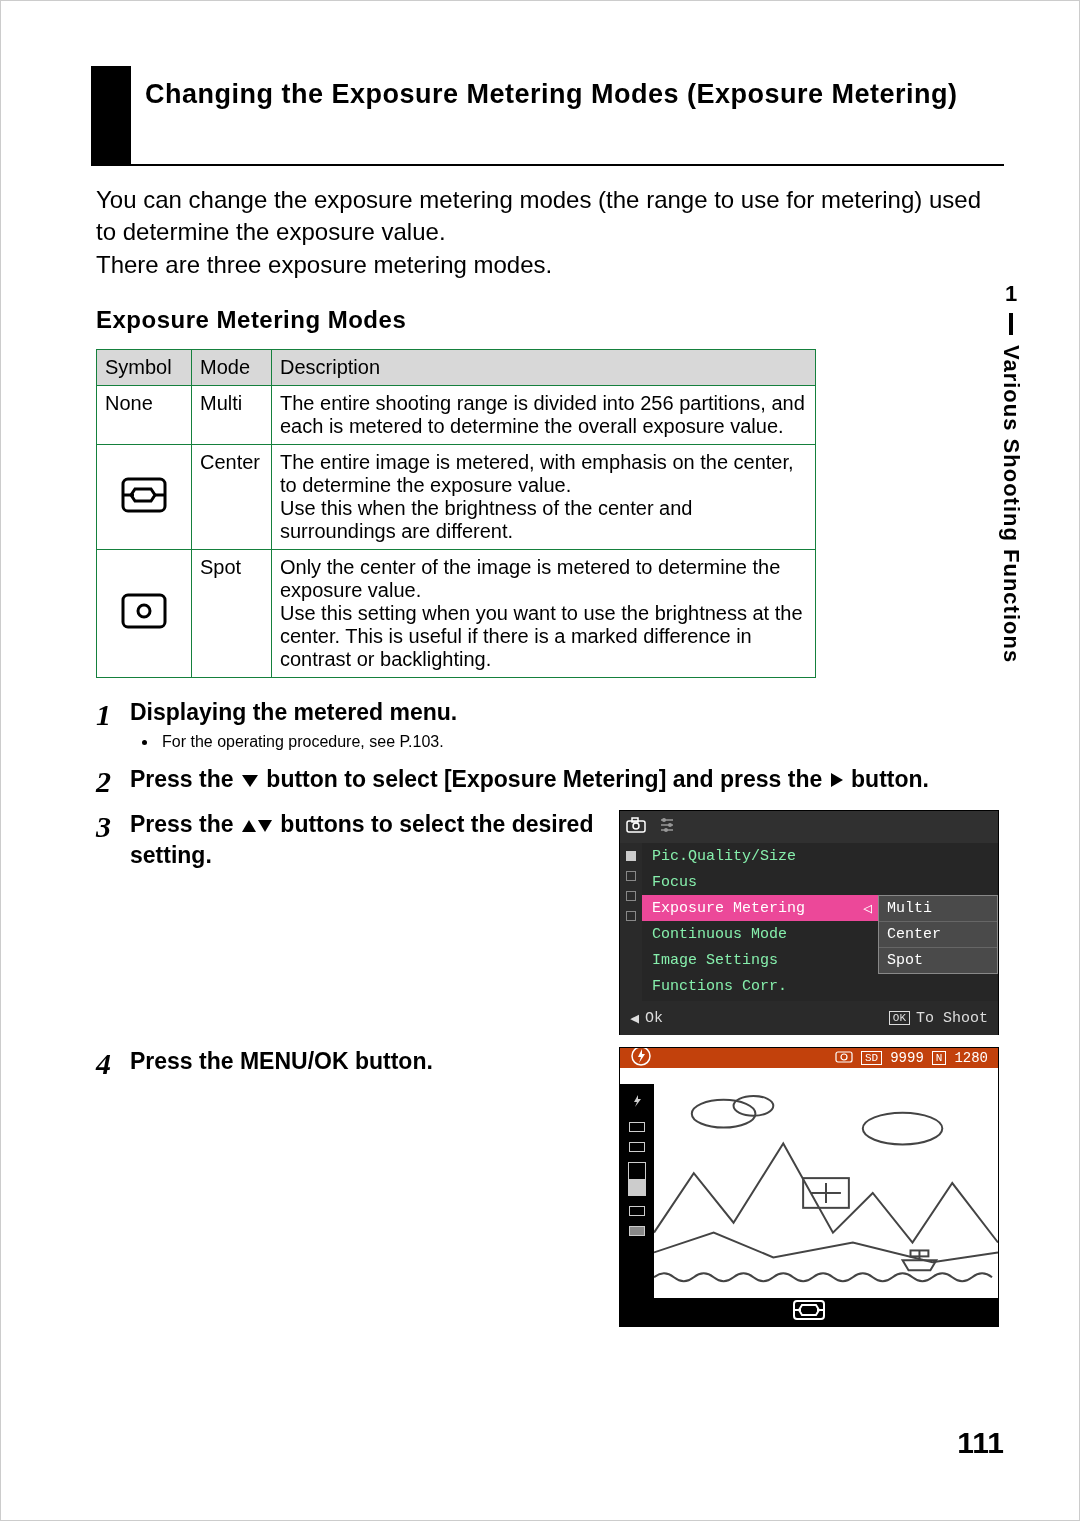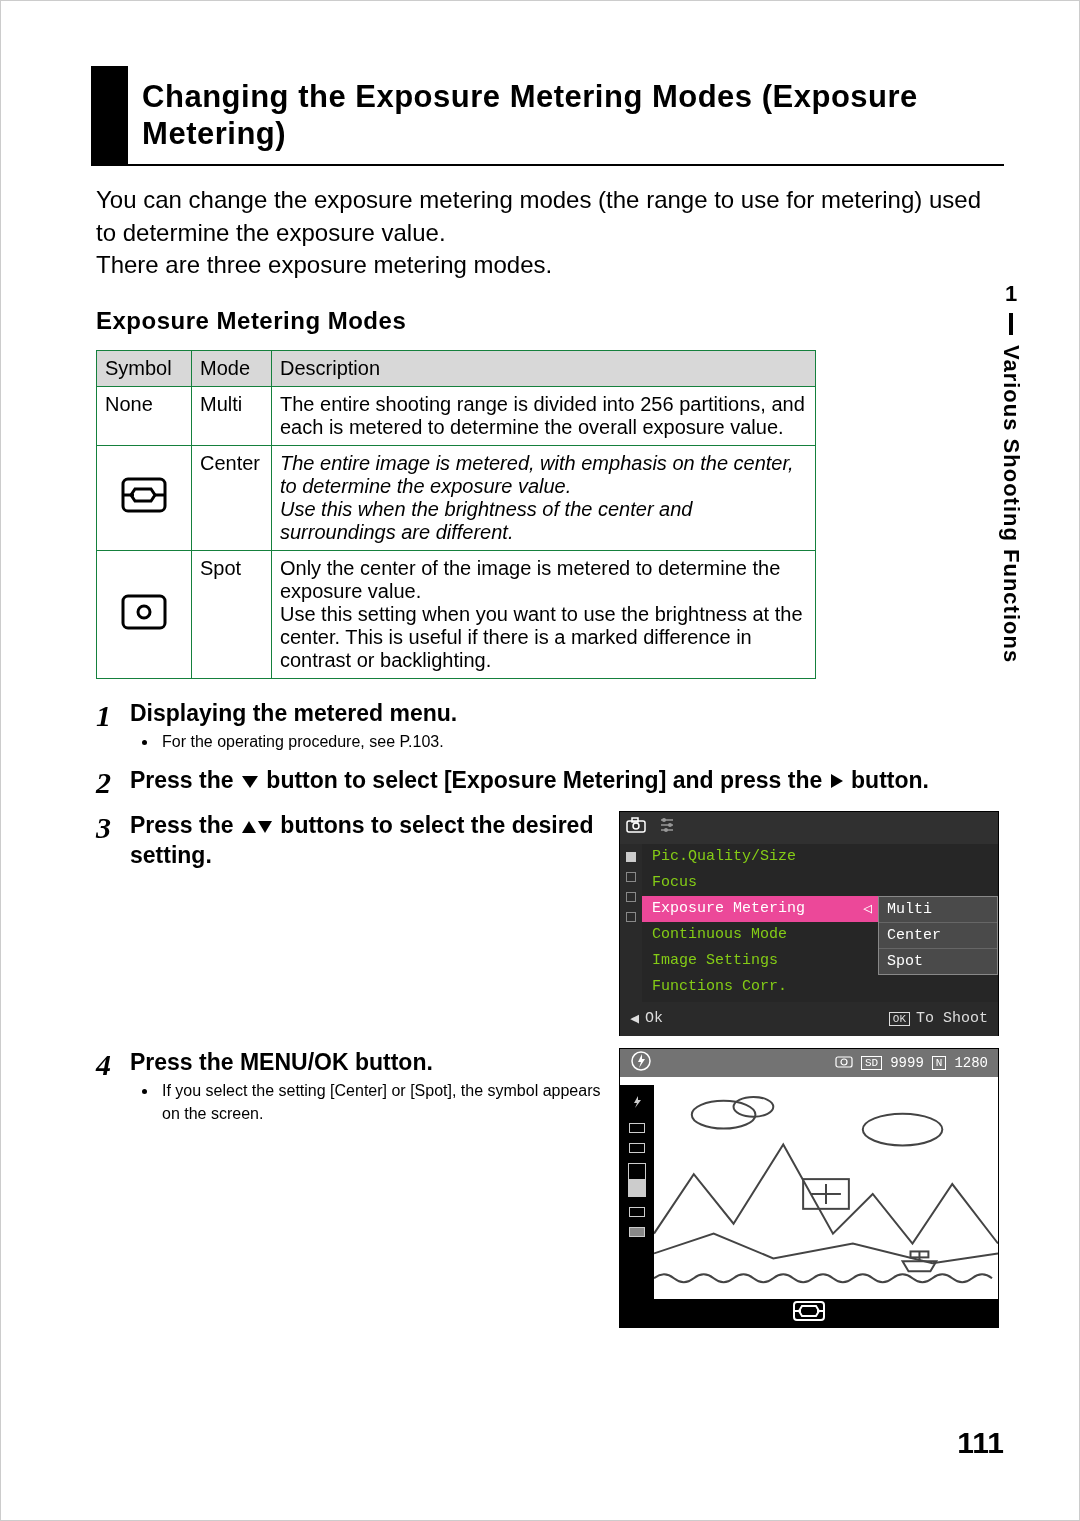--- a/index.html
+++ b/index.html
@@ -24,21 +24,21 @@
     align-items: stretch;
     margin: 65px 75px 15px 90px;
     border-bottom: 2px solid #000;
   }
   .title-block {
     width: 40px;
     background: #000;
     height: 98px;
   }
   .title-text {
-    font-size: 31px;
+    font-size: 27px;
     font-weight: 900;
     padding: 12px 0 12px 14px;
     line-height: 1.2;
     letter-spacing: 0.5px;
   }
   .intro {
     margin: 18px 80px 0 95px;
     font-size: 24px;
     line-height: 1.35;
   }
@@ -136,21 +136,21 @@
   .menu-items {
     flex:1;
     display:flex;
     flex-direction:column;
   }
   .menu-item {
     display:flex;
     justify-content:space-between;
     align-items:center;
     padding:3px 6px 3px 10px;
-    color:#84cc16;
+    color:#86efac;
     font-size:15px;
     height:26px;
   }
   .menu-item.hi {
     background:#ec4899;
     color:#fff;
   }
   .menu-item.hi .left { display:flex; align-items:center; gap:6px; }
   .menu-options {
     width:120px;
@@ -184,22 +184,22 @@
     height:280px;
     border:1px solid #000;
     background:#fff;
     flex-shrink:0;
     position:relative;
     overflow:hidden;
   }
   .lv-topbar {
     position:absolute;
     top:0; left:0; right:0;
-    height:28px;
-    background:#737373;
+    height:20px;
+    background:#c2410c;
     display:flex;
     justify-content:space-between;
     align-items:center;
     padding:0 10px;
     color:#fff;
     font-family:"Lucida Console","Courier New",monospace;
     font-size:14px;
     gap:8px;
     z-index:3;
   }
@@ -295,21 +295,21 @@
           <span class="glyph">
             <svg width="46" height="36" viewBox="0 0 46 36">
               <rect x="2" y="2" width="42" height="32" rx="5" ry="5" fill="none" stroke="#000" stroke-width="3"></rect>
               <line x1="2" y1="18" x2="13" y2="18" stroke="#000" stroke-width="3"></line>
               <line x1="33" y1="18" x2="44" y2="18" stroke="#000" stroke-width="3"></line>
               <polygon points="14,12 30,12 34,18 30,24 14,24 10,18" fill="none" stroke="#000" stroke-width="3"></polygon>
             </svg>
           </span>
         </td>
         <td>Center</td>
-        <td style="white-space:pre-line;font-style:italic;">The entire image is metered, with emphasis on the center, to determine the exposure value.
+        <td style="white-space:pre-line;">The entire image is metered, with emphasis on the center, to determine the exposure value.
 Use this when the brightness of the center and surroundings are different.</td>
       </tr>
       <tr>
         <td class="sym">
           <span class="glyph">
             <svg width="46" height="36" viewBox="0 0 46 36">
               <rect x="2" y="2" width="42" height="32" rx="5" ry="5" fill="none" stroke="#000" stroke-width="3"></rect>
               <circle cx="23" cy="18" r="6" fill="none" stroke="#000" stroke-width="3"></circle>
             </svg>
           </span>
@@ -436,23 +436,20 @@
           </div>
         </div>
       </div>
     </div>
 
     <div class="step">
       <div class="step-num">4</div>
       <div class="step-body step-flex">
         <div style="flex:1">
           <div class="step-title">Press the MENU/OK button.</div>
-          <ul class="bullets">
-            <li>If you select the setting [Center] or [Spot], the symbol appears on the screen.</li>
-          </ul>
         </div>
 
         <div class="lv-shot">
           <div class="lv-topbar">
             <span>
               <svg width="22" height="22" viewBox="0 0 22 22">
                   <circle cx="11" cy="11" r="9" fill="none" stroke="#fff" stroke-width="1.5"></circle>
                   <polygon points="12,4 8,12 11,12 9,18 15,9 12,9" fill="#fff"></polygon>
                 </svg>
             </span>

